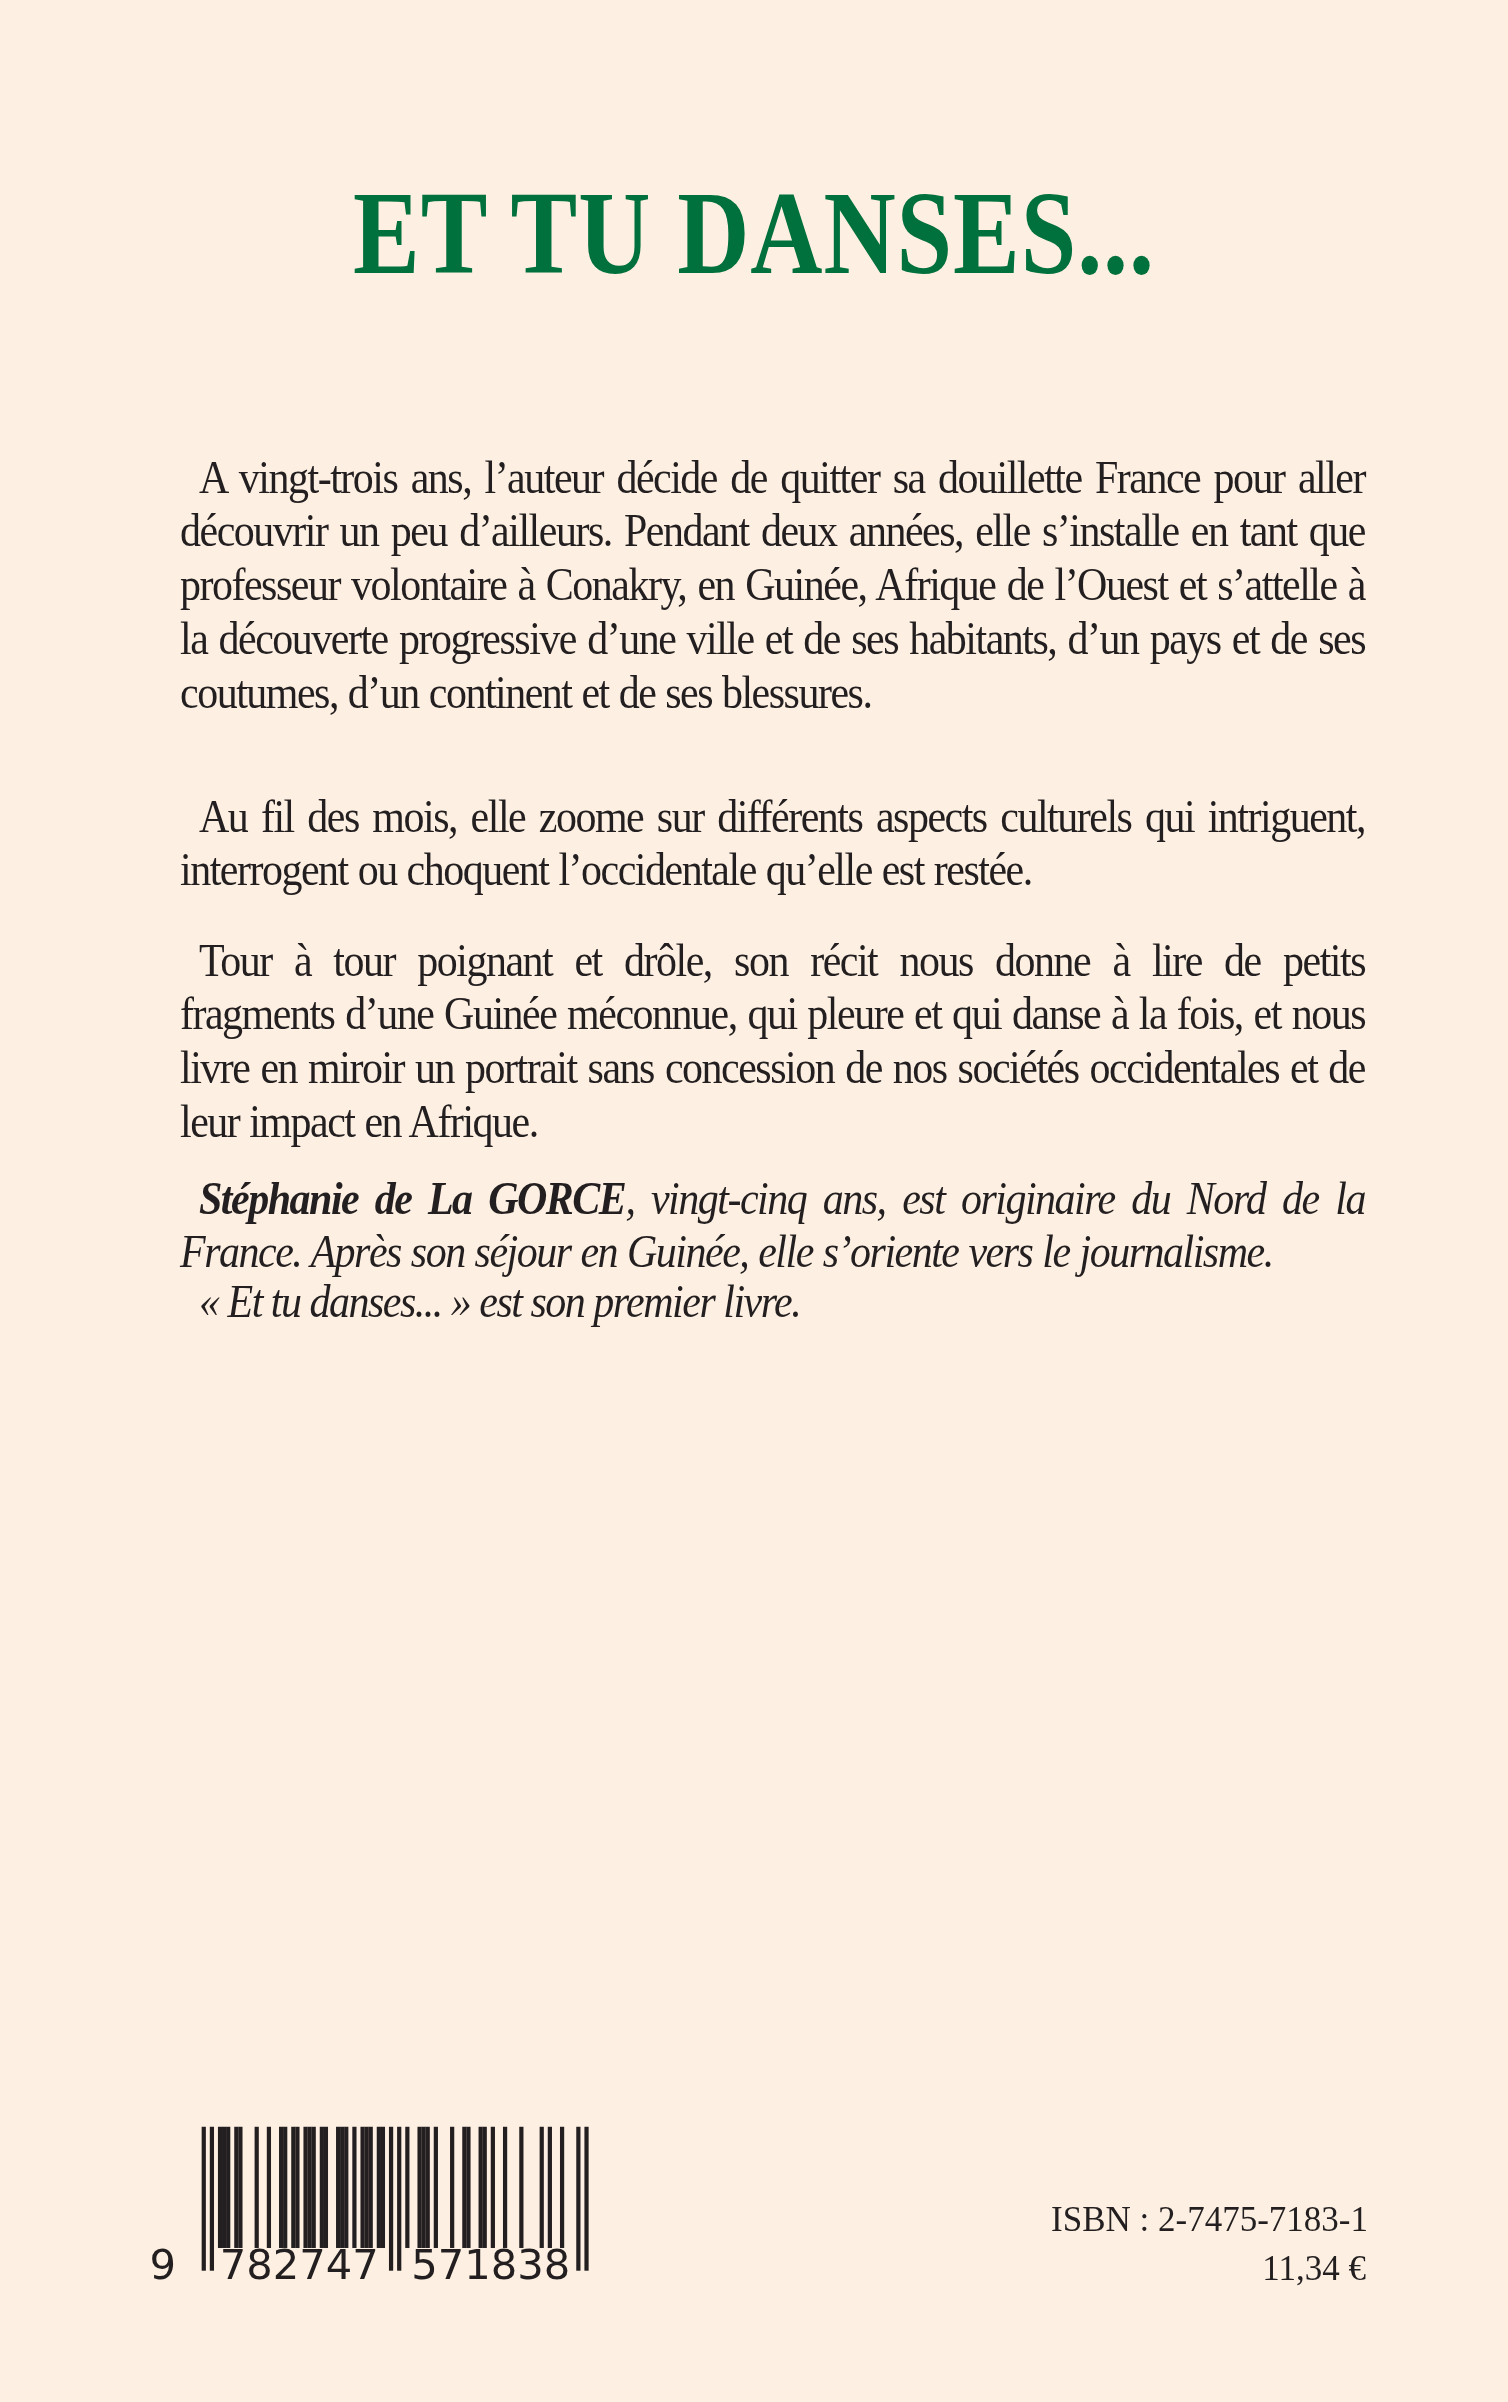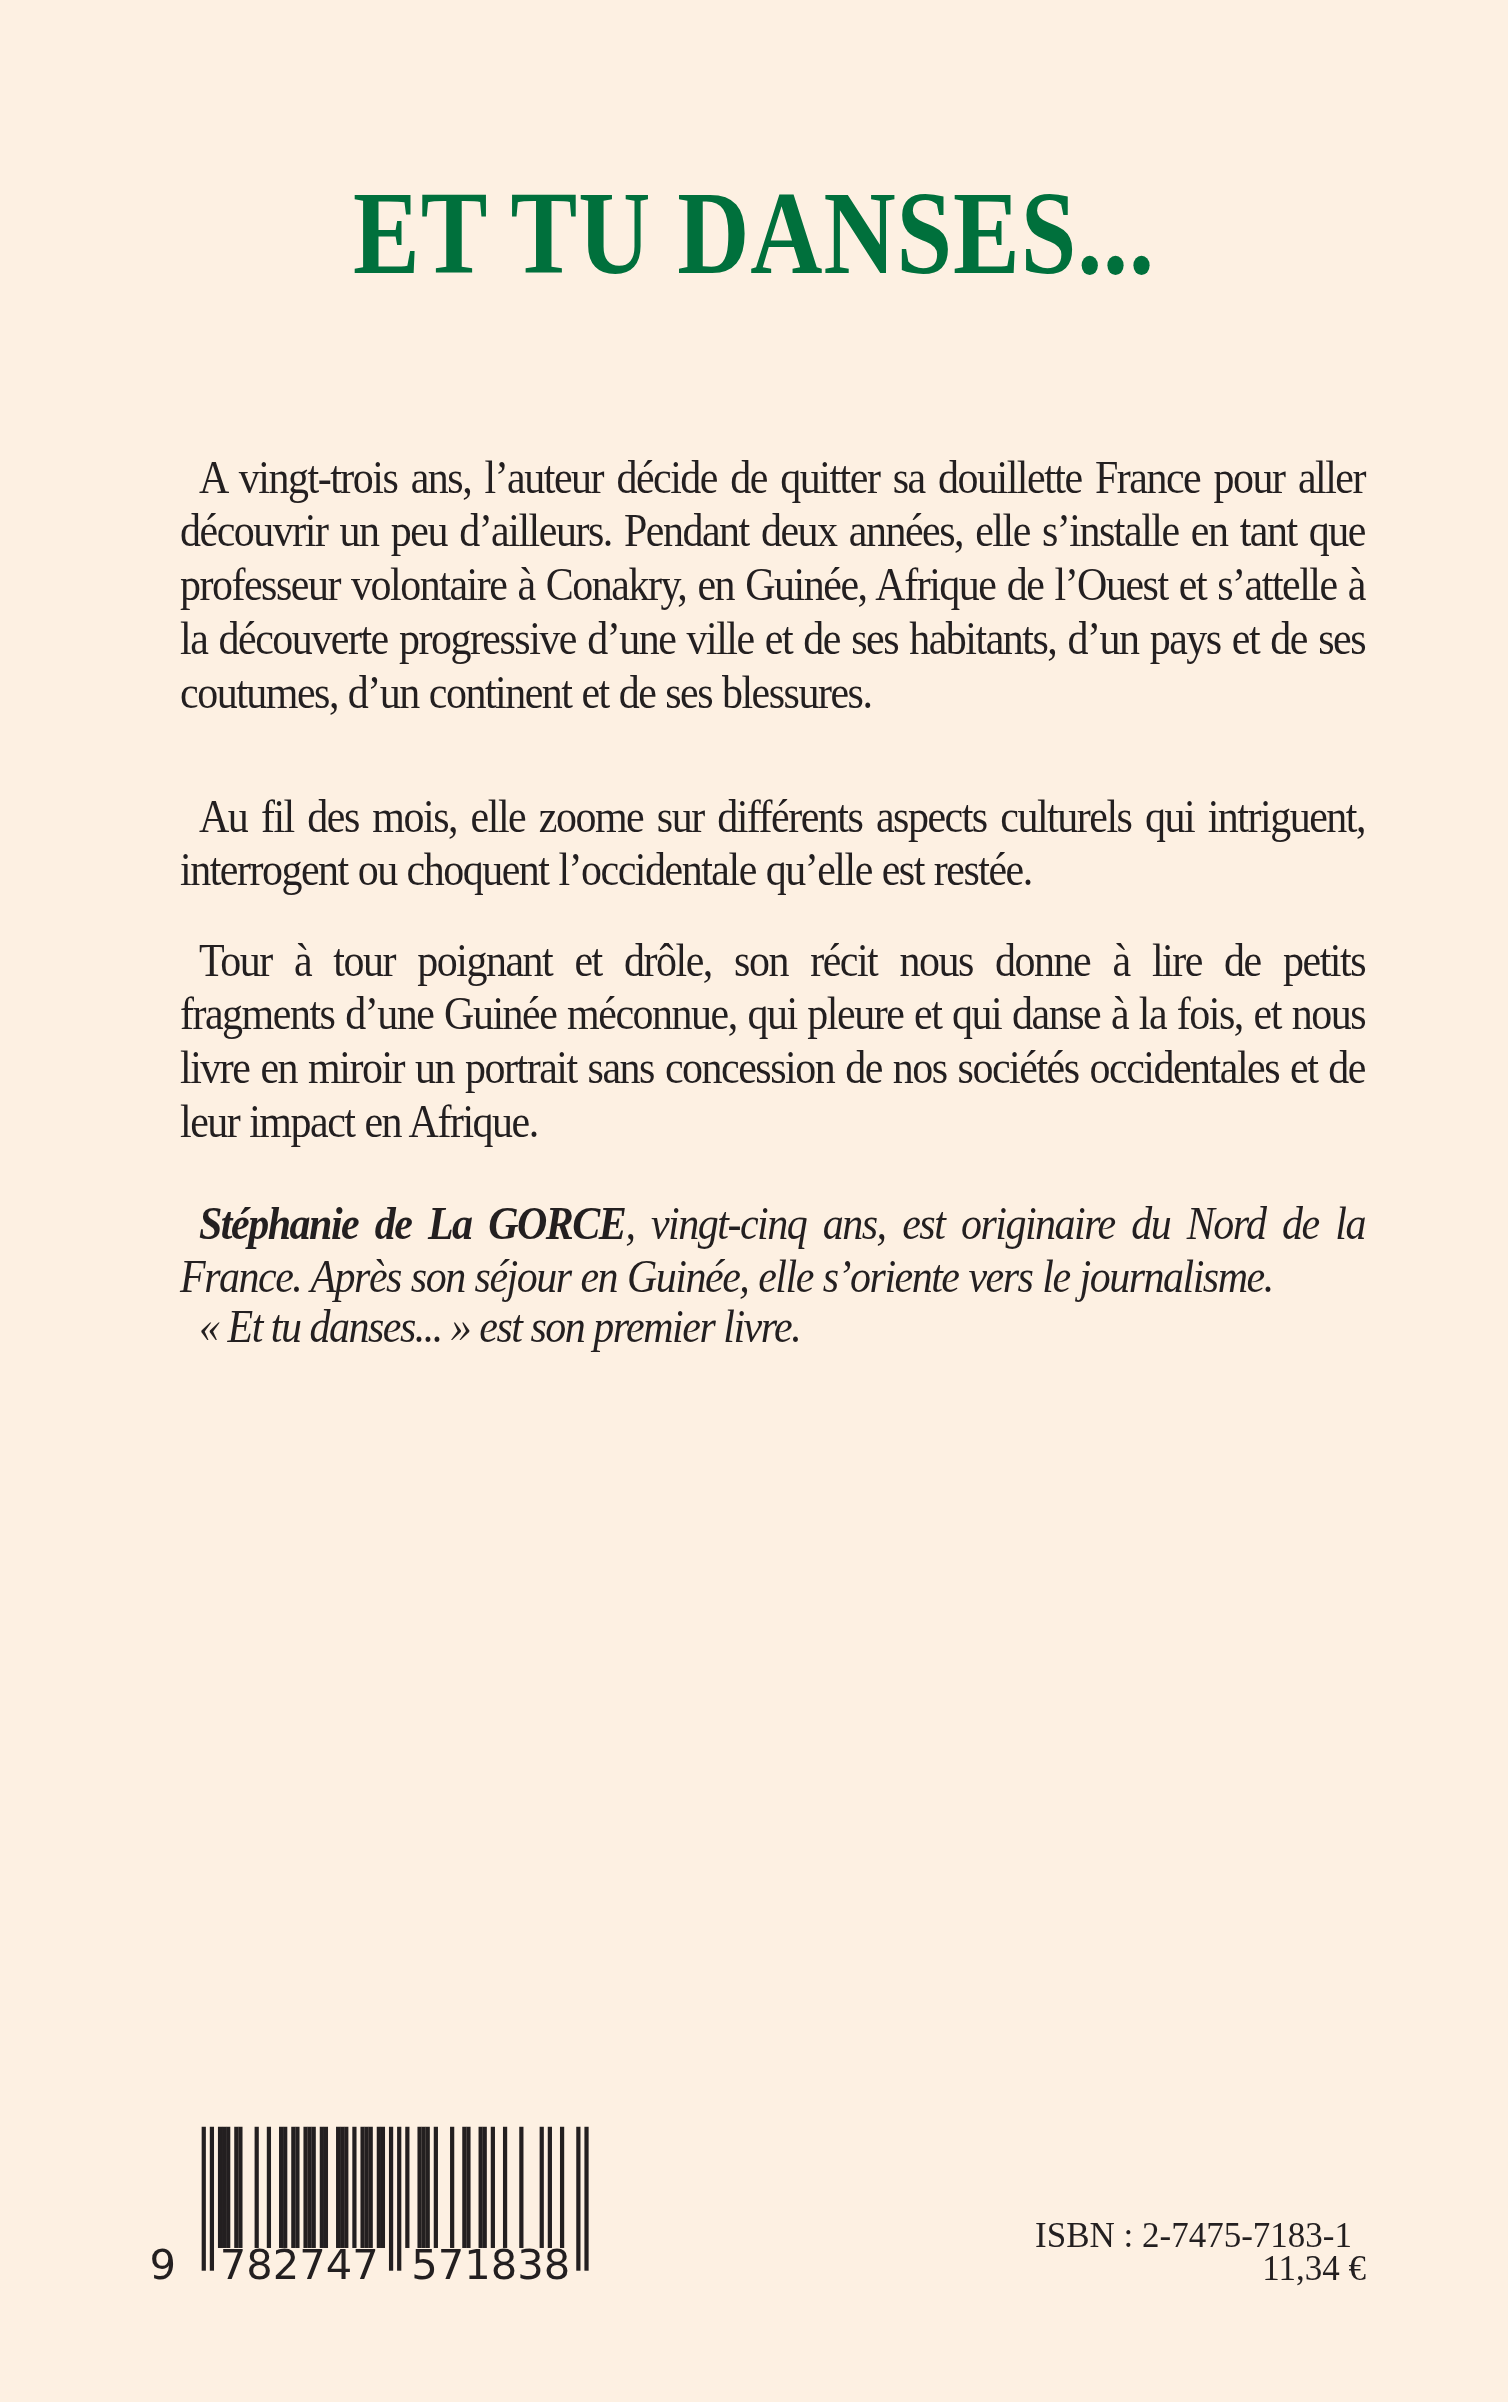--- a/index.html
+++ b/index.html
@@ -50,21 +50,21 @@
       text-indent: 19px;
       letter-spacing: -1.5px;
       word-spacing: 0.9px;
       transform: scaleY(1.12);
       transform-origin: left top;
     }
     .para + .para { margin-top: 0; }
     .p1 { position: absolute; top: 0; left: 0; width: 1185px; }
     .p2 { position: absolute; top: 339px; left: 0; width: 1185px; }
     .p3 { position: absolute; top: 483px; left: 0; width: 1185px; }
-    .bio { position: absolute; top: 721px; left: 0; width: 1185px; margin-top: 25px; }
+    .bio { position: absolute; top: 721px; left: 0; width: 1185px; }
     .bio .para { font-style: italic; }
     .bio .author { font-weight: bold; font-style: italic; }
     .bio .quote-line {
       margin: 0;
       font-size: 42px;
       line-height: 48px;
       font-style: italic;
       text-indent: 19px;
       letter-spacing: -1.5px;
       transform: scaleY(1.12);
@@ -79,21 +79,21 @@
       height: 166px;
     }
     .barcode svg { display: block; }
     .isbn {
       position: absolute;
       right: 140px;
       top: 2201px;
       font-size: 35px;
       line-height: 38px;
       text-align: right;
-      margin: 16px;
+      margin: 0;
     }
     .price {
       position: absolute;
       right: 142px;
       top: 2250px;
       font-size: 35px;
       line-height: 38px;
       text-align: right;
       margin: 0;
     }

